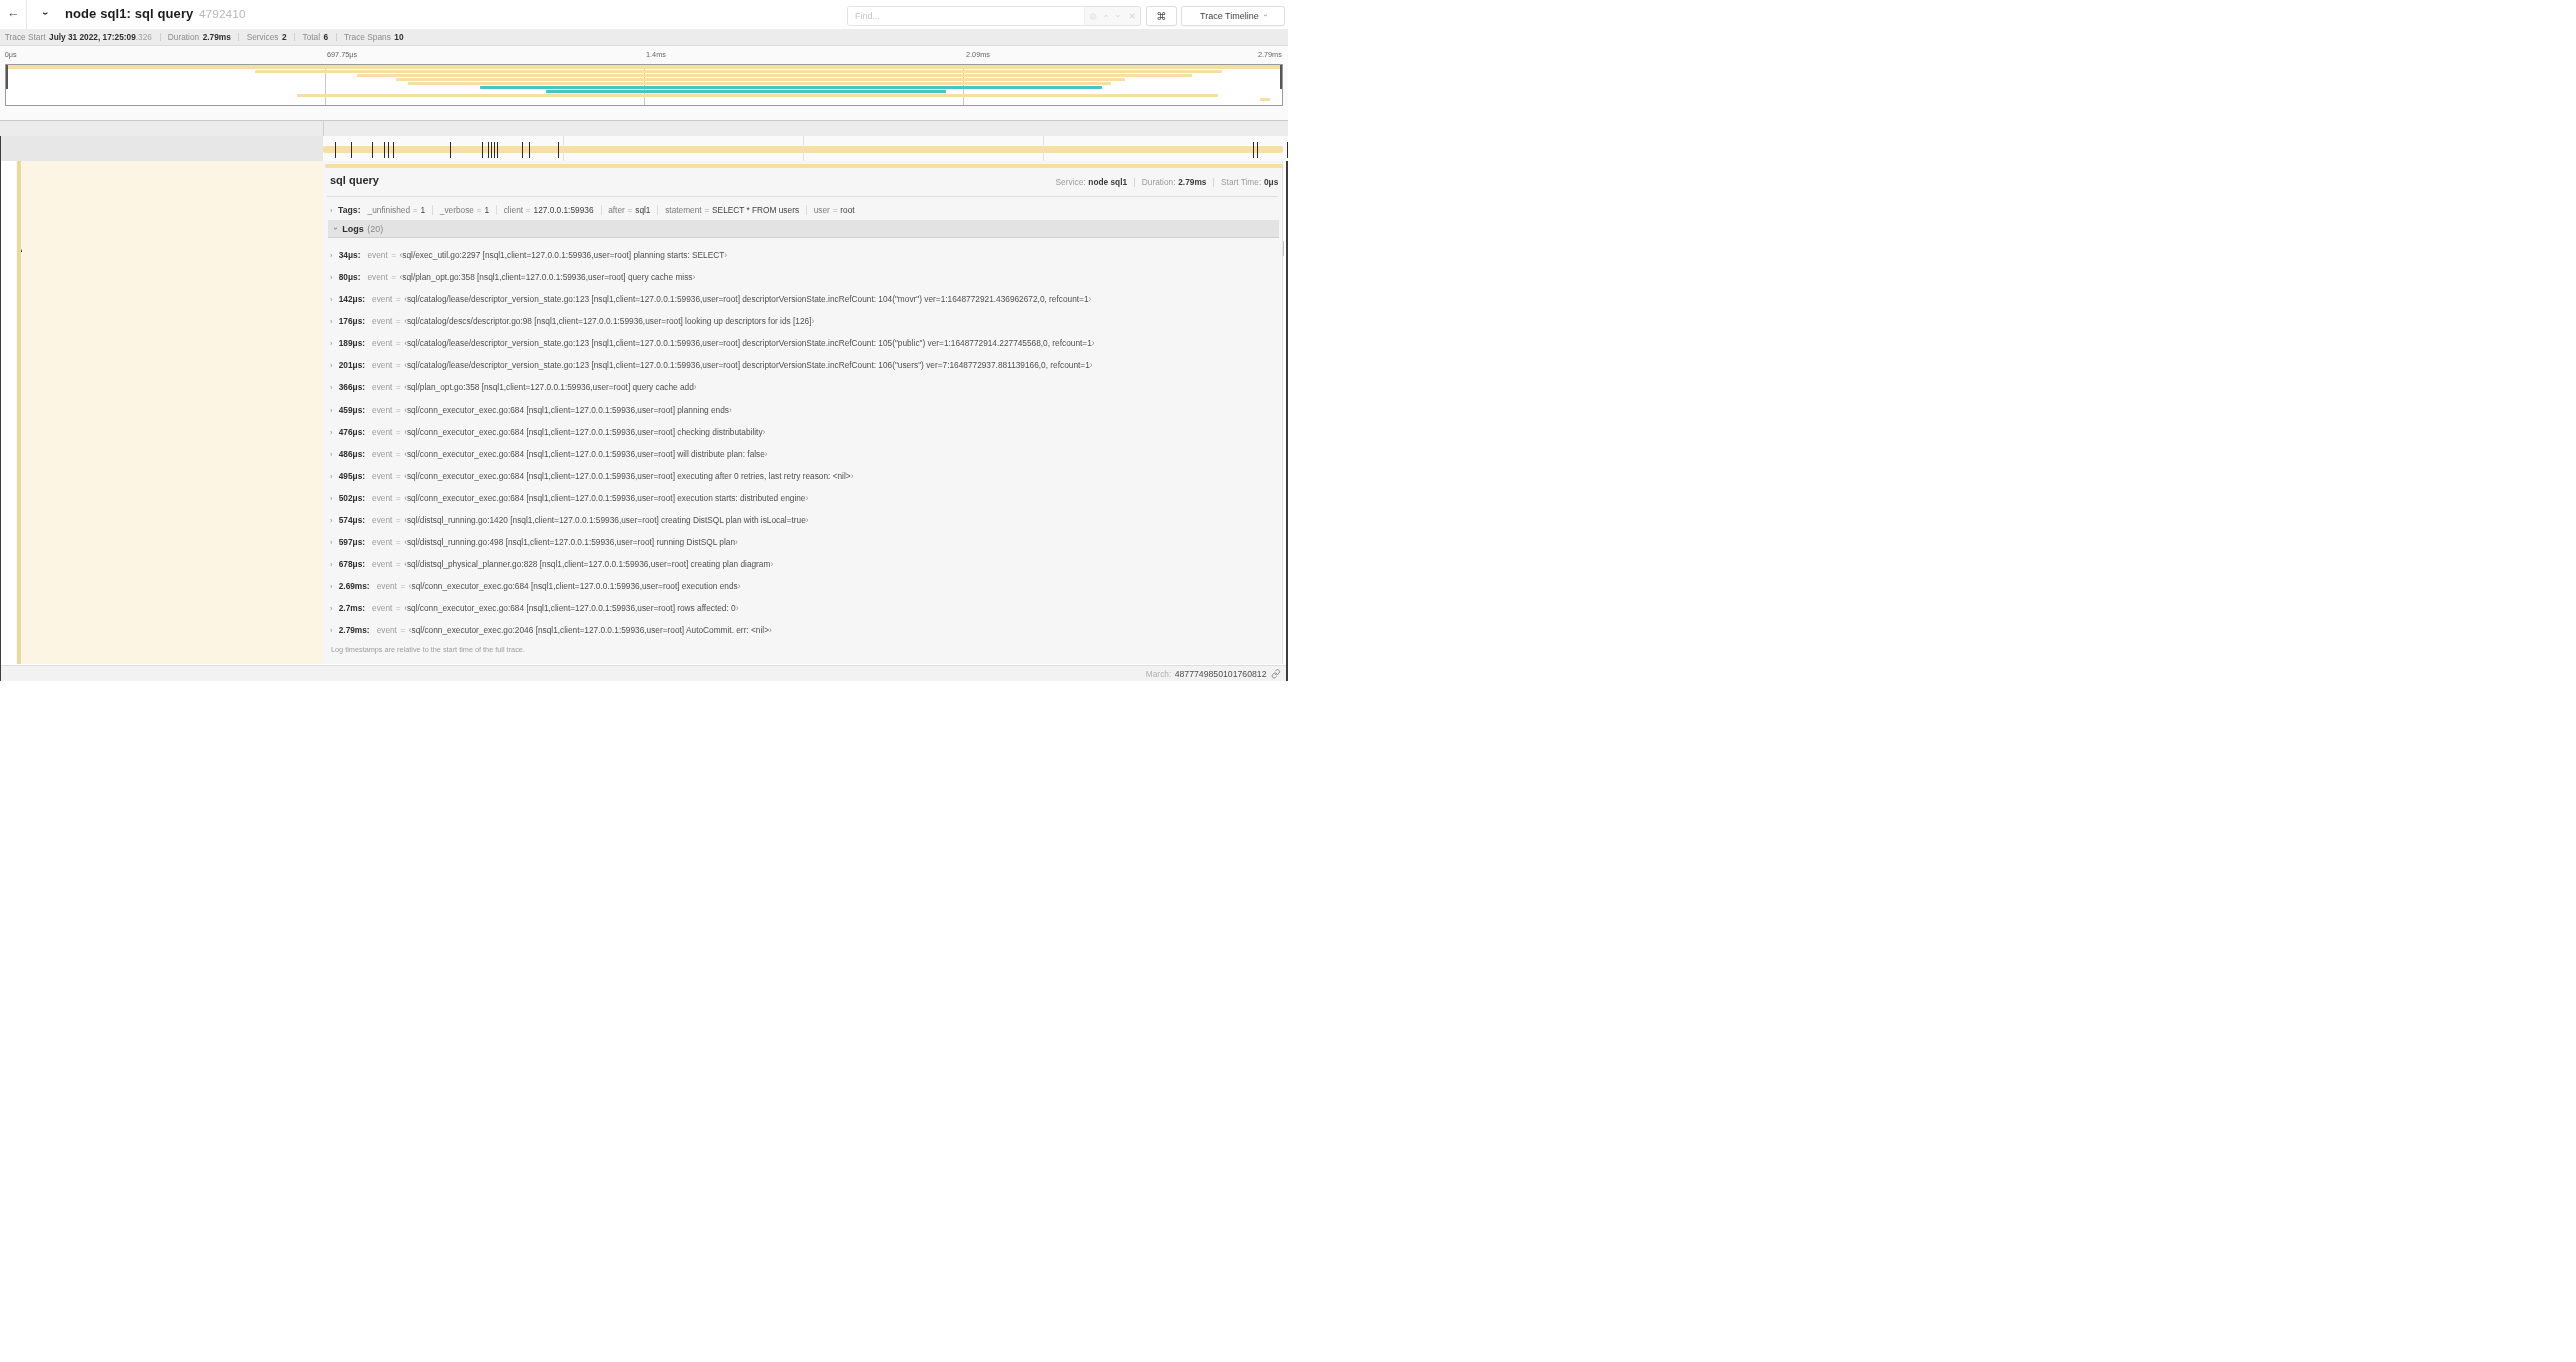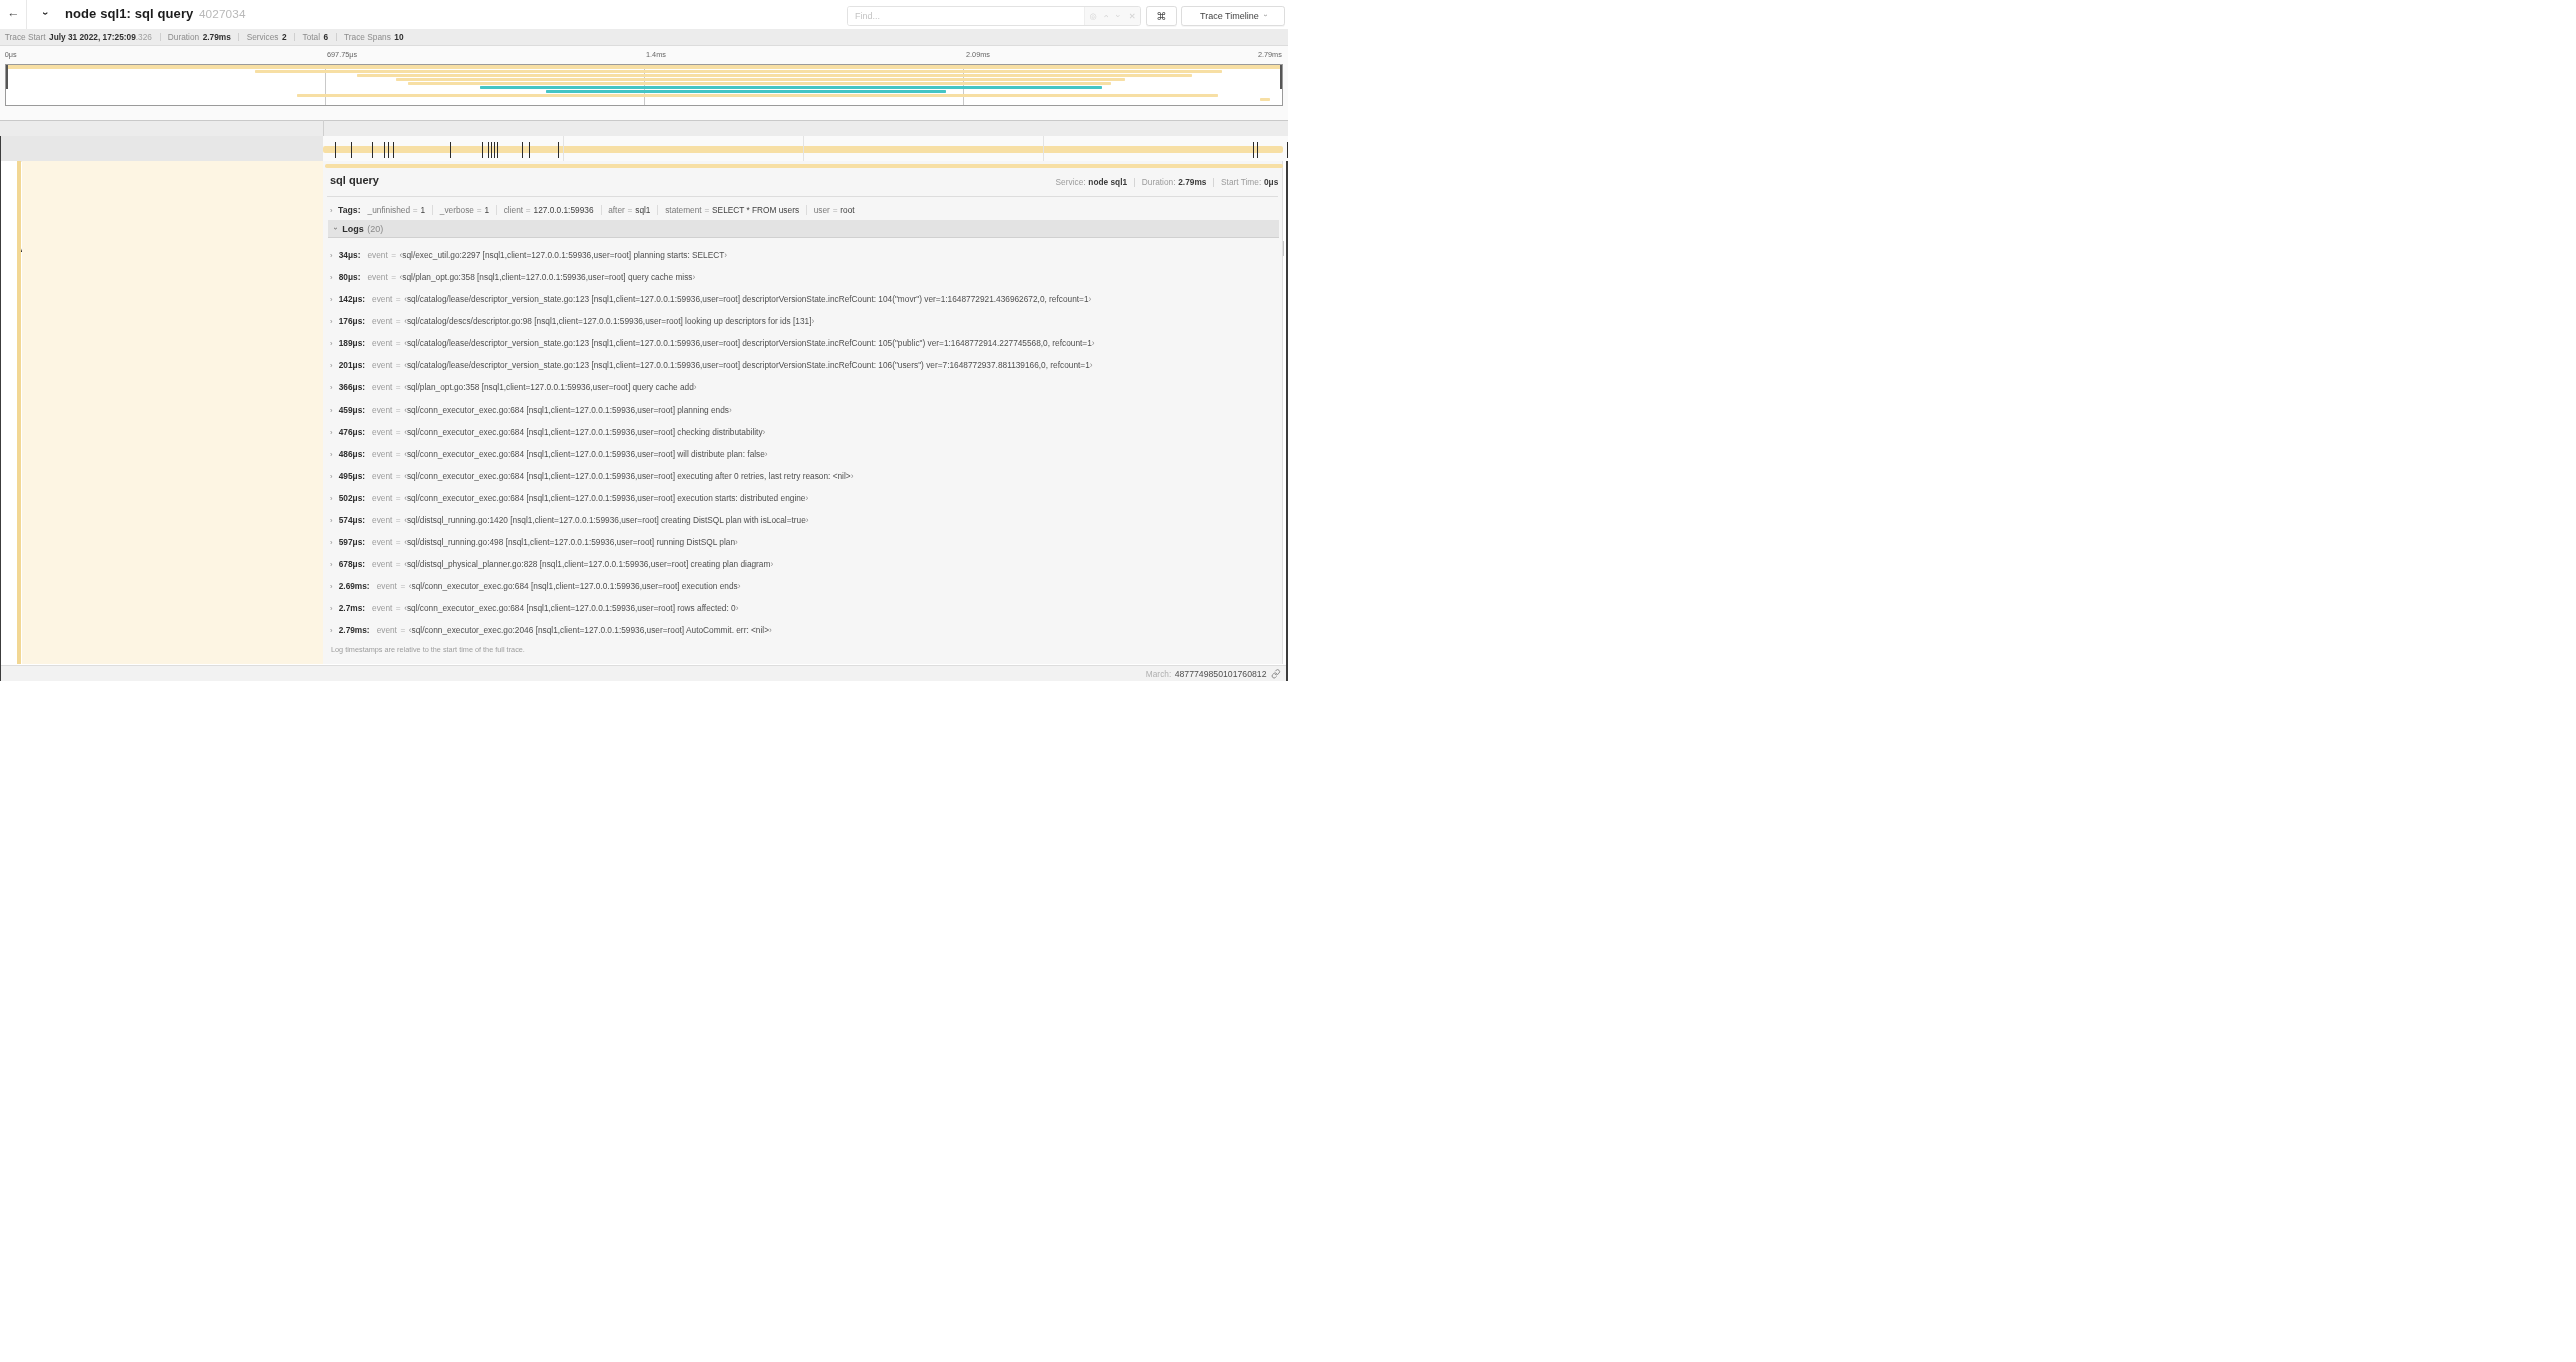--- a/index.html
+++ b/index.html
@@ -111,21 +111,21 @@
   #edge-right{left:1286px;top:161px;width:2.1px;height:520px;background:#3c3c3c;}
 </style>
 </head>
 <body>
 
 <div class="abs" id="top-header">
   <div class="abs" id="back-zone">
     <span class="abs" id="back-arrow">←</span>
   </div>
   <span class="abs" id="title-chevron">›</span>
-  <div class="abs" id="trace-title"><span>node sql1: sql query</span><span id="trace-id">4027034</span></div>
+  <div class="abs" id="trace-title"><span>node sql1: sql query</span><span id="trace-id">4792410</span></div>
   <div class="abs" id="find-group">
     <input id="find-input" placeholder="Find..." style="">
     <div id="find-icons">
       <span class="f-ic">◎</span>
       <span class="f-ic rotm90">›</span>
       <span class="f-ic rot90">›</span>
       <span class="f-ic">✕</span>
     </div>
   </div>
   <div class="abs" id="cmd-button">
@@ -295,21 +295,21 @@
       <span class="lr-time">142μs:</span>
       <span class="lr-event">event</span>
       <span class="lr-eq">=</span>
       <span class="lr-msg"><span class="lr-quote">‹</span><span>sql/catalog/lease/descriptor_version_state.go:123 [nsql1,client=127.0.0.1:59936,user=root] descriptorVersionState.incRefCount: 104("movr") ver=1:1648772921.436962672,0, refcount=1</span><span class="lr-quote">›</span></span>
     </div>
     <div class="log-row abs" style="top: 314px;">
       <span class="lr-chev">›</span>
       <span class="lr-time">176μs:</span>
       <span class="lr-event">event</span>
       <span class="lr-eq">=</span>
-      <span class="lr-msg"><span class="lr-quote">‹</span><span>sql/catalog/descs/descriptor.go:98 [nsql1,client=127.0.0.1:59936,user=root] looking up descriptors for ids [131]</span><span class="lr-quote">›</span></span>
+      <span class="lr-msg"><span class="lr-quote">‹</span><span>sql/catalog/descs/descriptor.go:98 [nsql1,client=127.0.0.1:59936,user=root] looking up descriptors for ids [126]</span><span class="lr-quote">›</span></span>
     </div>
     <div class="log-row abs" style="top: 336px;">
       <span class="lr-chev">›</span>
       <span class="lr-time">189μs:</span>
       <span class="lr-event">event</span>
       <span class="lr-eq">=</span>
       <span class="lr-msg"><span class="lr-quote">‹</span><span>sql/catalog/lease/descriptor_version_state.go:123 [nsql1,client=127.0.0.1:59936,user=root] descriptorVersionState.incRefCount: 105("public") ver=1:1648772914.227745568,0, refcount=1</span><span class="lr-quote">›</span></span>
     </div>
     <div class="log-row abs" style="top: 358px;">
       <span class="lr-chev">›</span>

